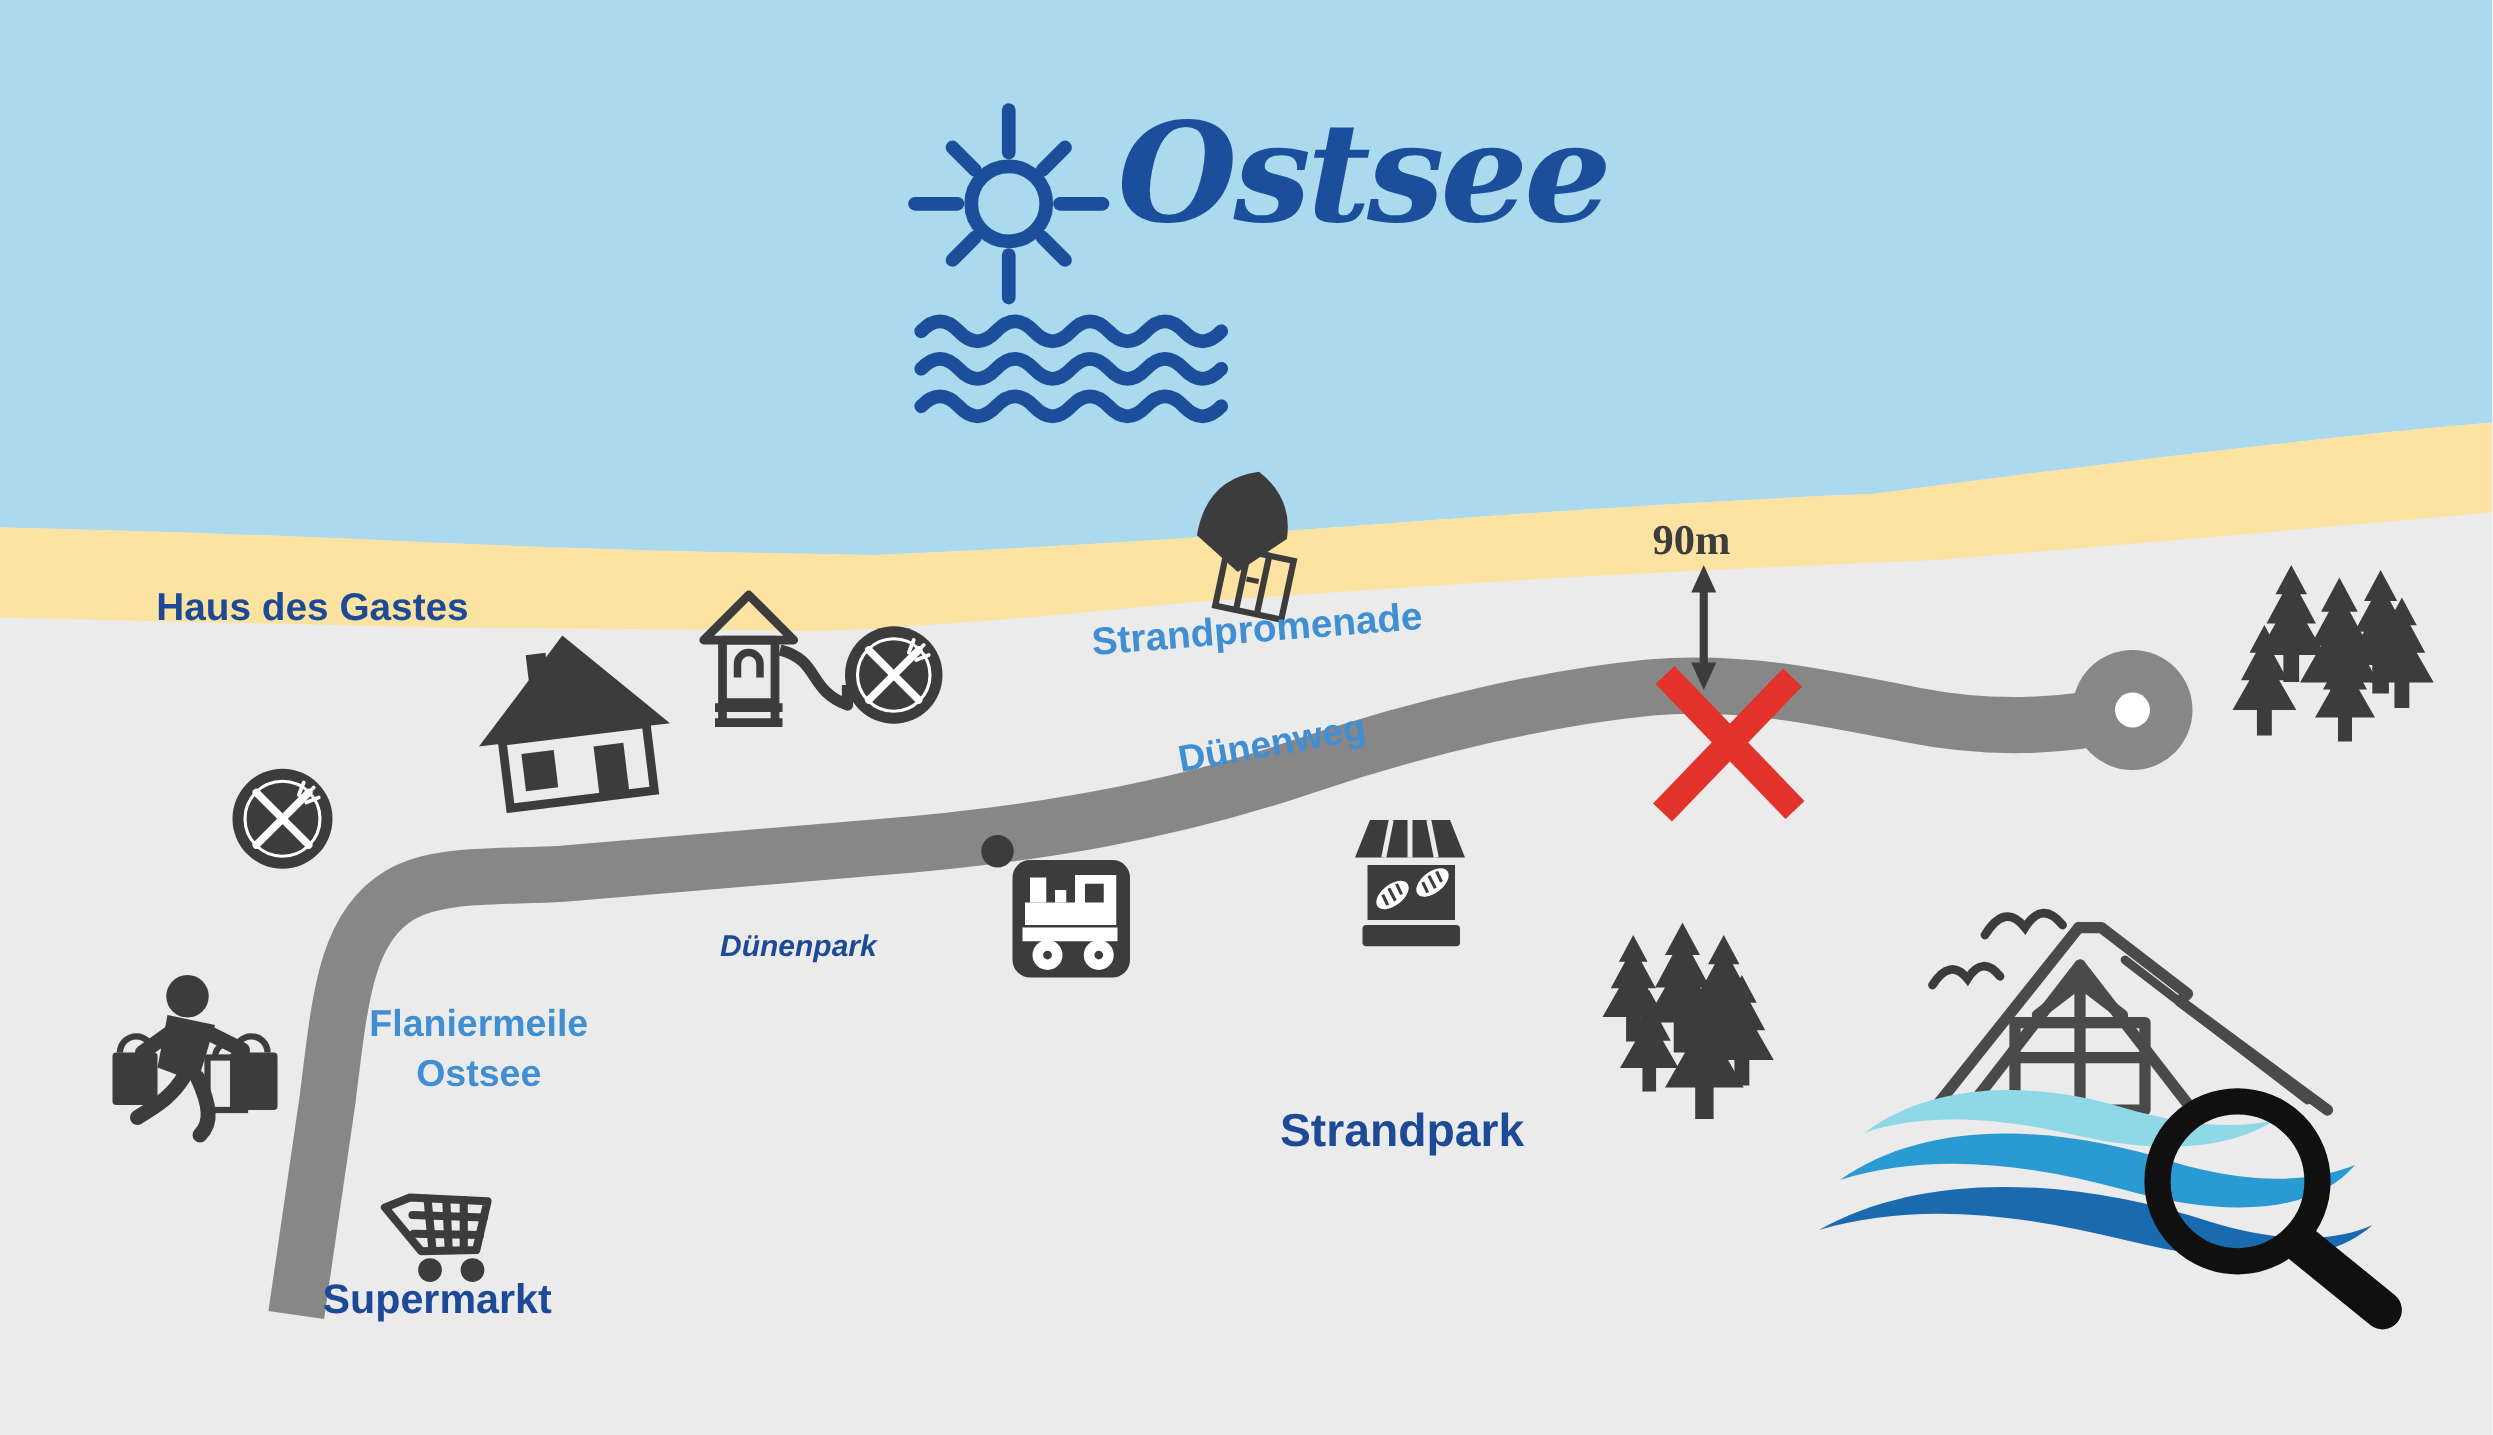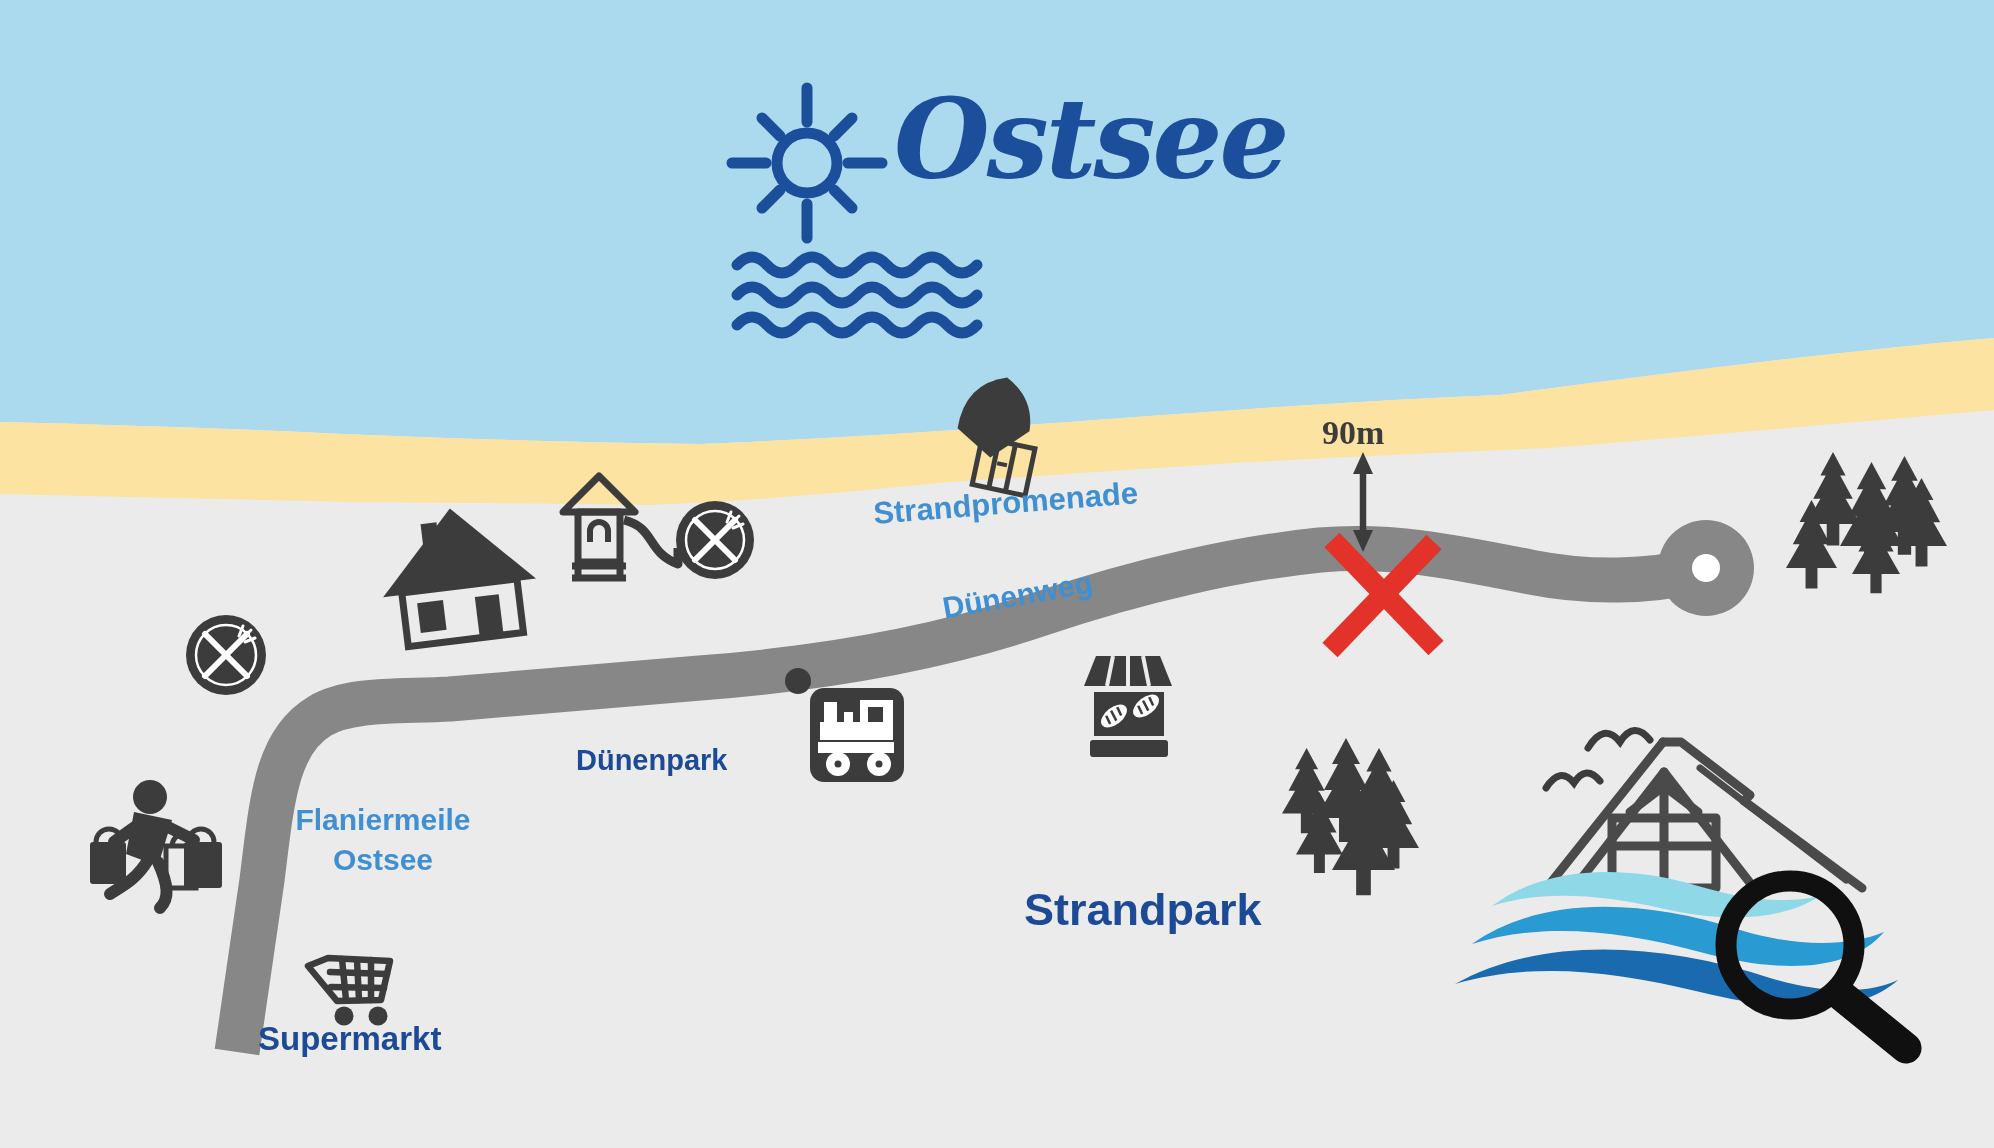--- a/index.html
+++ b/index.html
@@ -10,24 +10,24 @@
   .lbl{position:absolute;z-index:4;font-weight:bold;white-space:nowrap;}
   .lbl.dark{color:var(--darkblue,#1c4a96);}
   .lbl.light{color:var(--lightblue,#3f8fd2);}
   .lbl.charcoal{color:var(--charcoal,#3c3c3c);}
   .lbl.center{text-align:center;white-space:normal;}
   #ostsee-label{left:894px;top:74px;font-size:110px;font-weight:bold;font-style:italic;
     font-family:"DejaVu Serif",serif;color:var(--ostsee,#1b4f9c);letter-spacing:-3px;z-index:4;}
   #amkurpark-label{left:112px;top:466px;width:276px;font-size:31px;line-height:1.28;}
   #strandpromenade-label{left:872px;top:496px;font-size:31px;transform:rotate(-4.5deg);transform-origin:left top;}
   #duenenweg-label{left:940px;top:592px;font-size:30px;transform:rotate(-10deg);transform-origin:left top;}
-  #duenenpark-label{left:576px;top:744px;font-size:29px;}
+  #duenenpark-label{left:576px;top:744px;font-size:24px;font-style:italic;}
   #flaniermeile-label{left:281px;top:800px;width:204px;font-size:30px;line-height:1.32;}
   #supermarkt-label{left:258px;top:1020px;font-size:33px;}
-  #strandpark-label{left:1024px;top:884px;font-size:45px;}
+  #strandpark-label{left:1024px;top:884px;font-size:37px;}
   #distance-label{left:1322px;top:414px;font-size:34px;font-family:Liberation Serif, serif;}
   #strandhaus-label{left:1452px;top:938px;font-size:86px;font-weight:bold;font-style:italic;
     font-family:"DejaVu Serif",serif;color:var(--logo_blue,#1e55a0);transform:rotate(-7deg);
     transform-origin:left bottom;letter-spacing:-3px;z-index:4;}
   #ruegen-label{left:1744px;top:930px;font-size:30px;font-weight:bold;font-style:italic;
     font-family:"DejaVu Serif",serif;color:var(--logo_region,#4a86c0);transform:rotate(-8deg);z-index:4;}
   #tld-label{left:1818px;top:974px;font-size:17px;font-style:italic;
     font-family:"DejaVu Serif",serif;color:var(--logo_region,#4a86c0);transform:rotate(-8deg);z-index:4;}
   #overlay-svg{z-index:6;pointer-events:none;}
 </style>
@@ -251,20 +251,21 @@
       <path style="fill:var(--logo_lightwave)" d="M1492,906 C1545,866 1625,864 1698,886 C1745,900 1788,904 1820,896 C1780,922 1720,922 1660,908 C1600,894 1540,890 1492,906 Z"></path>
       <path style="fill:var(--logo_midwave)" d="M1472,944 C1540,896 1640,898 1740,930 C1800,948 1850,946 1884,932 C1850,972 1780,974 1700,952 C1620,930 1540,922 1472,944 Z"></path>
       <path style="fill:var(--logo_darkwave)" d="M1455,984 C1540,936 1660,942 1770,978 C1830,996 1872,992 1898,980 C1860,1014 1790,1014 1700,992 C1610,970 1530,962 1455,984 Z"></path>
     </g>
   </g>
 </svg>
 
 <div class="lbl" id="ostsee-label">Ostsee</div>
 
 <div class="lbl dark center" id="amkurpark-label">
+  <div>Haus des Gastes</div>
 </div>
 
 <div class="lbl light" id="strandpromenade-label">Strandpromenade</div>
 <div class="lbl light" id="duenenweg-label">Dünenweg</div>
 <div class="lbl dark" id="duenenpark-label">Dünenpark</div>
 
 <div class="lbl light center" id="flaniermeile-label">
   <div>Flaniermeile</div>
   <div>Ostsee</div>
 </div>

